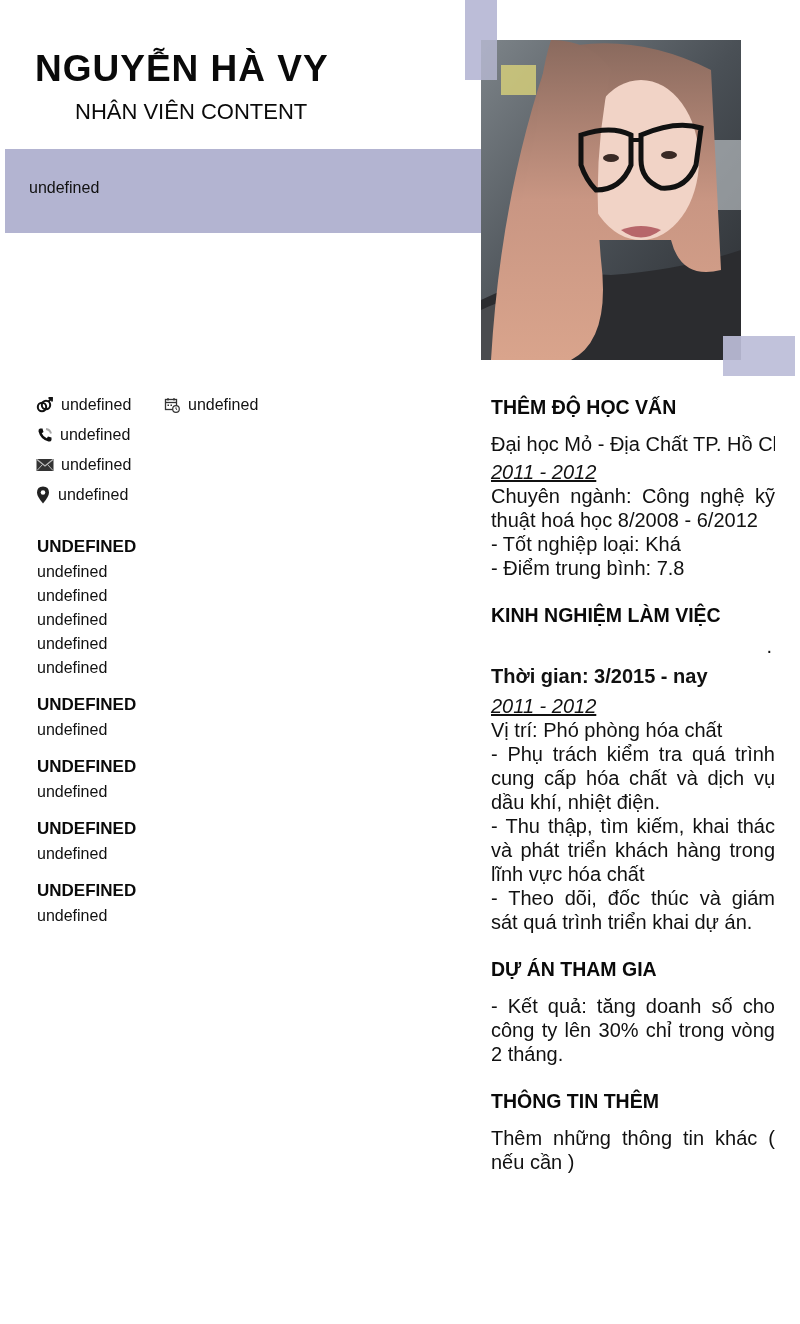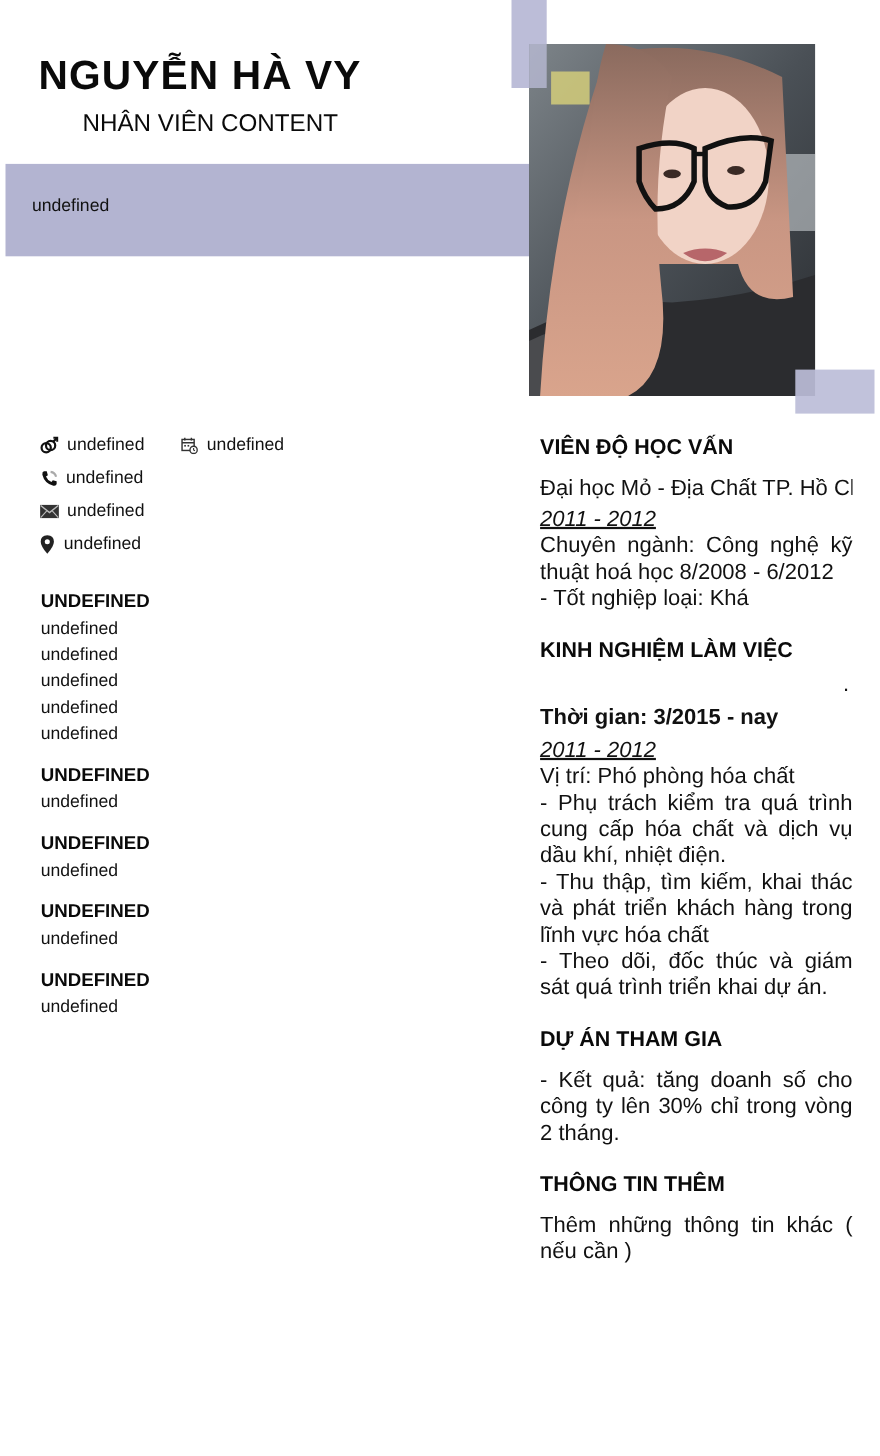--- a/index.html
+++ b/index.html
@@ -188,25 +188,26 @@
     <p>undefined</p>
   </div>
   <div class="lsec">
     <h3>UNDEFINED</h3>
     <p>undefined</p>
   </div>
 </div>
 
 <div class="right">
   <div class="rsec" style="margin-bottom:22px;">
-    <h2 style="margin-bottom:12px;">VIÊN ĐỘ HỌC VẤN</h2>
+    <h2 style="margin-bottom:12px;">THÊM ĐỘ HỌC VẤN</h2>
     <p style="white-space:nowrap; overflow:hidden; margin-bottom:4px;">Đại học Mỏ - Địa Chất TP. Hồ Chí Min</p>
     <p class="italic">2011 - 2012</p>
     <p>Chuyên ngành: Công nghệ kỹ thuật hoá học 8/2008 - 6/2012</p>
     <p>- Tốt nghiệp loại: Khá</p>
+    <p>- Điểm trung bình: 7.8</p>
   </div>
 
   <div class="rsec" style="margin-bottom:22px;">
     <h2 style="margin-bottom:12px;">KINH NGHIỆM LÀM VIỆC</h2>
     <div class="line dot">.</div>
     <p class="bold" style="margin-bottom:6px;">Thời gian: 3/2015 - nay</p>
     <p class="italic">2011 - 2012</p>
     <p>Vị trí: Phó phòng hóa chất</p>
     <p>- Phụ trách kiểm tra quá trình cung cấp hóa chất và dịch vụ dầu khí, nhiệt điện.</p>
     <p>- Thu thập, tìm kiếm, khai thác và phát triển khách hàng trong lĩnh vực hóa chất</p>

